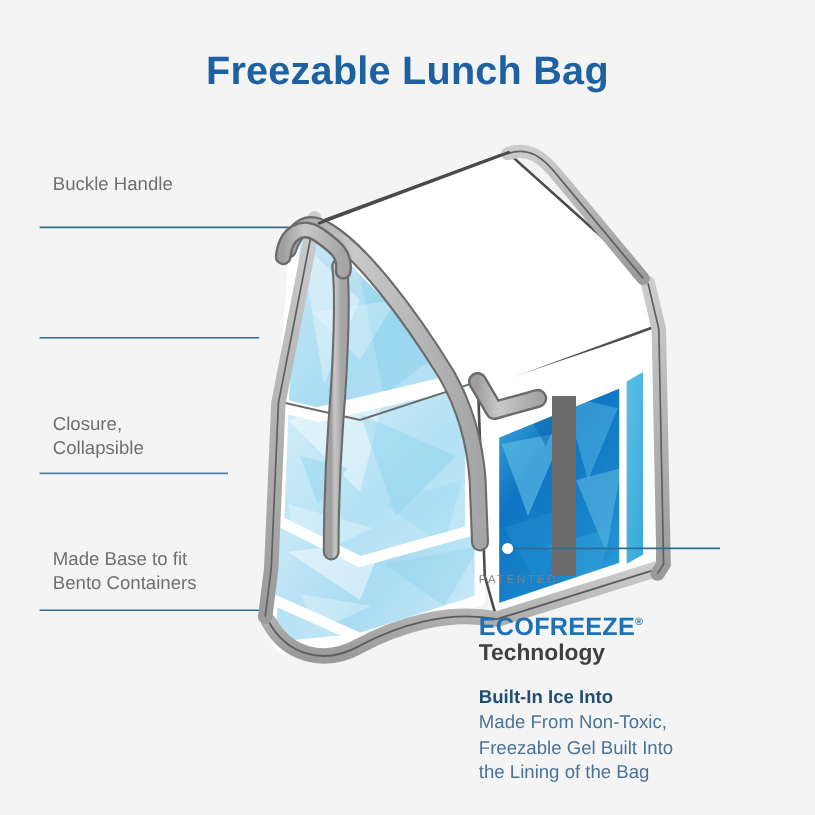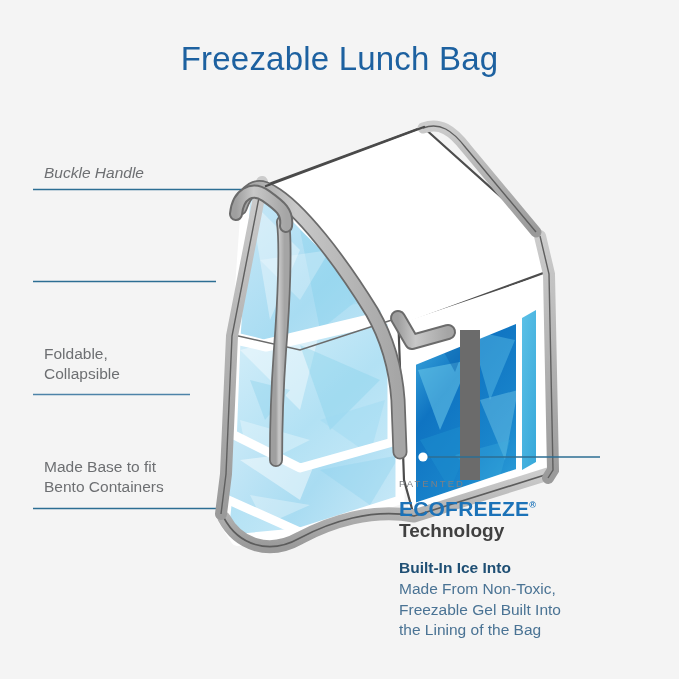--- a/index.html
+++ b/index.html
@@ -27,55 +27,55 @@
     height: 679px;
   }
   .txt { position: absolute; }
 
   
   #page-title {
     left: 0; top: 40px;
     width: 679px;
     text-align: center;
     font-size: 33px;
-    font-weight: 400;
+    font-weight: 700;
     letter-spacing: 0.2px;
     color: #1d61a0;
     white-space: nowrap;
   }
 
   
   .feature-label {
     font-size: 15.5px;
     line-height: 20px;
     color: #6d6f72;
     font-weight: 400;
     left: 44px;
     white-space: nowrap;
   }
-  #feat-0 { top: 163px; font-style: italic; }
+  #feat-0 { top: 144px; }
   #feat-1 { top: 231px; }
   #feat-2 { top: 344px; }
   #feat-3 { top: 457px; }
 
   
   #badge-block {
     left: 399px;
     top: 478px;
     width: 280px;
     text-align: left;
   }
   #patented-label {
     font-size: 9.5px;
     letter-spacing: 2.1px;
     color: #7d8085;
     font-weight: 400;
   }
   #ecofreeze-name {
-    margin-top: 8px;
+    margin-top: 22px;
     font-size: 21px;
     font-weight: 700;
     color: #1b72b8;
     letter-spacing: 0.2px;
     position: relative;
     display: inline-block;
   }
   #ecofreeze-name .reg {
     font-size: 9px;
     vertical-align: super;
@@ -260,21 +260,21 @@
   </svg>
 
   <div class="txt" id="page-title">Freezable Lunch Bag</div>
 
   <div class="txt feature-label" id="feat-0">
     <div>Buckle Handle</div>
   </div>
 
 
   <div class="txt feature-label" id="feat-2">
-    <div>Foldable,</div>
+    <div>Closure,</div>
     <div>Collapsible</div>
   </div>
 
   <div class="txt feature-label" id="feat-3">
     <div>Made Base to fit</div>
     <div>Bento Containers</div>
   </div>
 
   <div class="txt" id="badge-block">
     <div id="patented-label">PATENTED</div>

